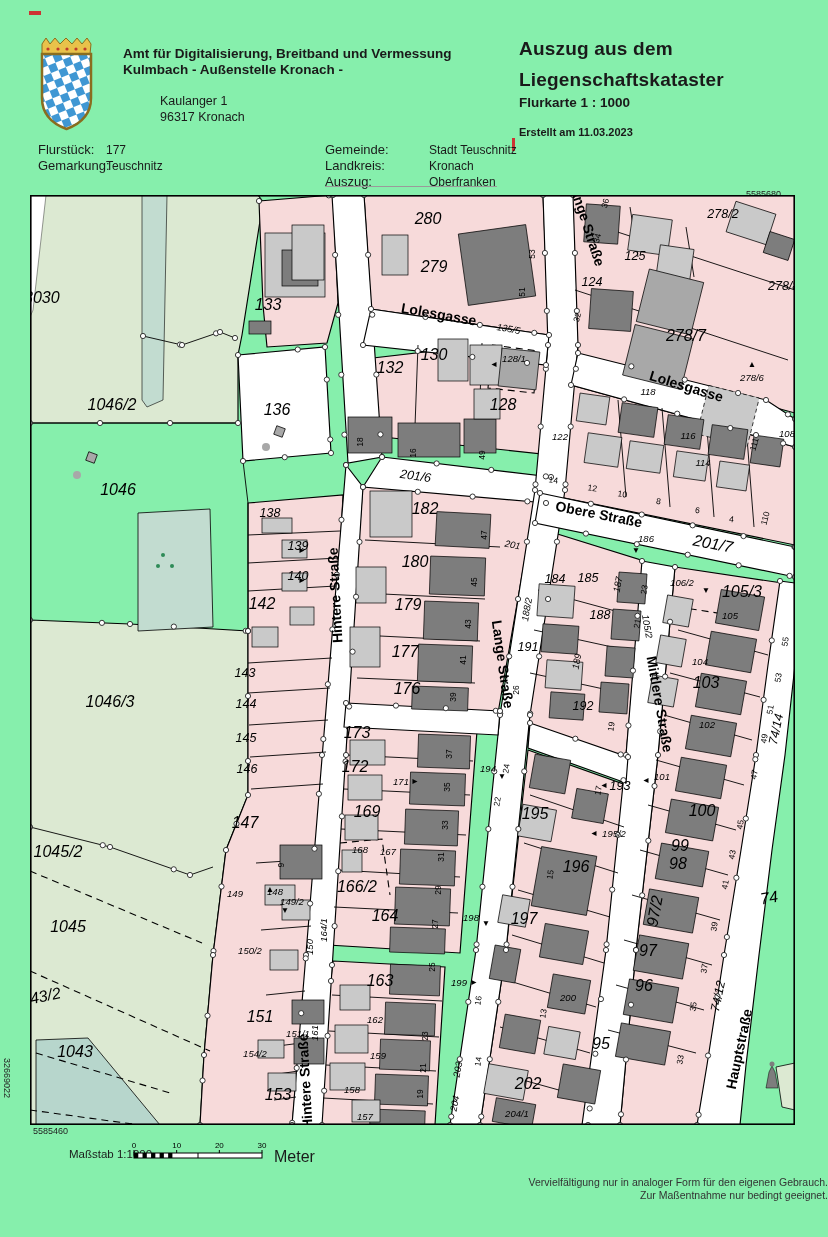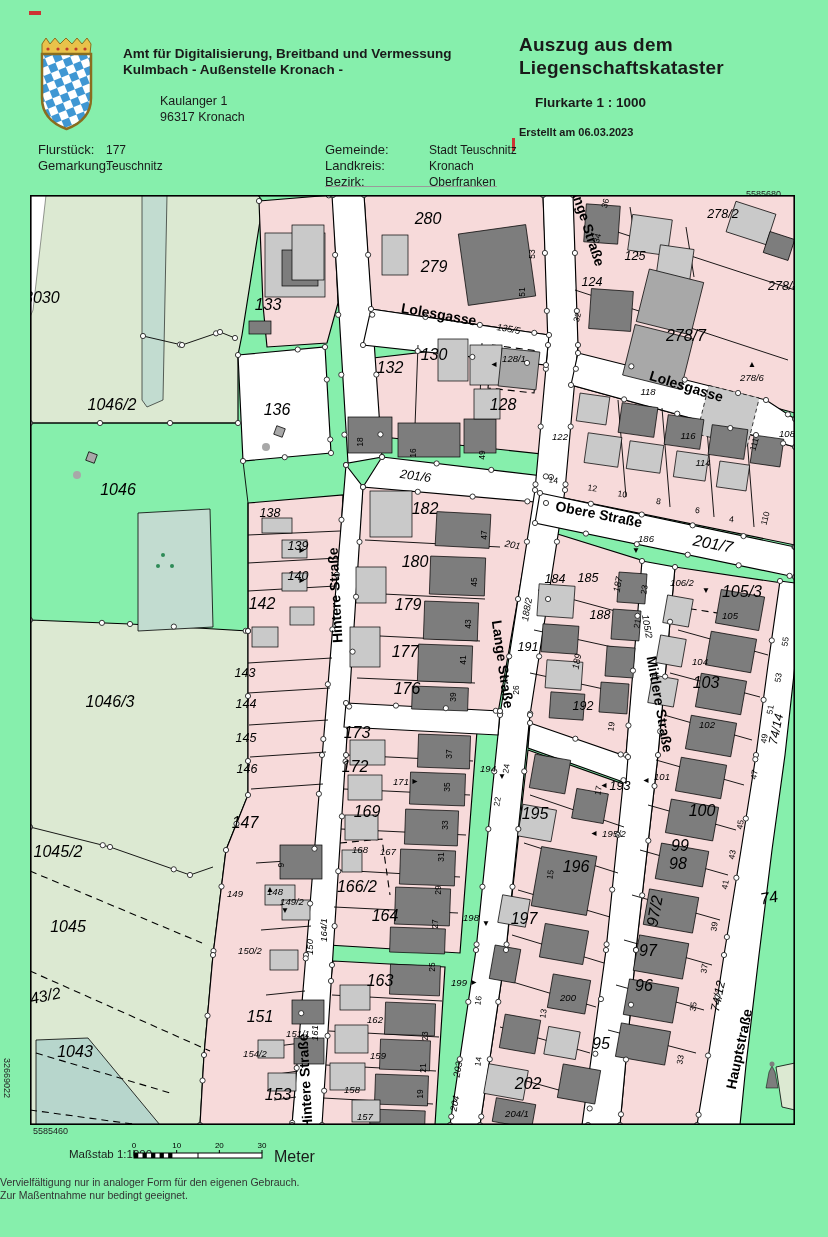--- a/index.html
+++ b/index.html
@@ -2,22 +2,22 @@
 <html><head>
 <meta charset="utf-8">
 <style>
   html,body{margin:0;padding:0;background:#fff;}
   #page{position:relative;width:828px;height:1237px;background:#86efac;overflow:hidden;
         font-family:"Liberation Sans",sans-serif;color:#1a1a1a;}
   .abs{position:absolute;}
   
   #office-name{left:123px;top:46px;font-size:13.5px;font-weight:bold;line-height:16px;white-space:pre-line;}
   #office-addr{left:123px;top:93px;font-size:12.5px;line-height:16px;white-space:pre-line;margin-left:37px;}
-  #doc-title{left:519px;top:33px;font-size:19px;font-weight:bold;line-height:23px;white-space:pre-line;letter-spacing:.2px;}
-  #doc-sub{left:519px;top:95px;font-size:13.5px;font-weight:bold;margin-left:16px;}
+  #doc-title{left:519px;top:33px;font-size:19px;font-weight:bold;line-height:31px;white-space:pre-line;letter-spacing:.2px;}
+  #doc-sub{left:519px;top:95px;font-size:13.5px;font-weight:bold;}
   #doc-date{left:519px;top:126px;font-size:11px;font-weight:bold;}
   .info-label{font-size:13px;line-height:16px;white-space:pre-line;}
   .info-value{font-size:12px;line-height:16px;white-space:pre-line;}
   #info-l-lab{left:38px;top:142px;} #info-l-val{left:106px;top:142px;}
   #info-r-lab{left:325px;top:142px;} #info-r-val{left:429px;top:142px;}
   #info-rule{left:325px;top:186px;width:172px;height:1px;background:#9a9a9a;}
   .cropmark{background:#cc3333;}
   #mark1{left:29px;top:11px;width:12px;height:4px;}
   #mark2{left:512px;top:138px;width:3px;height:13px;}
   
@@ -25,21 +25,21 @@
   #coord-tr{left:746px;top:189px;}
   #coord-bl{left:33px;top:1126px;}
   #coord-r{left:788px;top:196px;transform:rotate(90deg);transform-origin:left top;}
   #coord-l{left:12px;top:1058px;transform:rotate(90deg);transform-origin:left top;}
   
   #map-wrap{left:30px;top:195px;width:765px;height:930px;}
   
   #scale-label{left:38px;top:1148px;font-size:11.5px;margin-left:31px;}
   #scale-meter{left:274px;top:1148px;font-size:16px;}
   #scalebar{left:128px;top:1141px;}
-  #disclaimer{left:0;top:1176px;width:828px;text-align:left;font-size:10.5px;line-height:13px;color:#333;white-space:pre-line;}
+  #disclaimer{left:0;top:1176px;width:828px;text-align:right;font-size:10.5px;line-height:13px;color:#333;white-space:pre-line;}
   svg text{fill:#000;}
 </style>
 </head>
 <body>
 <div id="page">
 
 <div class="abs cropmark" id="mark1"></div>
 <div class="abs cropmark" id="mark2"></div>
 
 <div class="abs" style="left:36px;top:36px;width:60px;height:96px;">
@@ -60,29 +60,29 @@
     <path d="M6 18 H55 V62 Q55 84 30.5 93 Q6 84 6 62 Z" fill="url(#loz)" stroke="#8a6d1f" stroke-width="2.5"></path>
   </svg>
 </div>
 <div class="abs" id="office-name">Amt für Digitalisierung, Breitband und Vermessung
 Kulmbach - Außenstelle Kronach -</div>
 <div class="abs" id="office-addr">Kaulanger 1
 96317 Kronach</div>
 <div class="abs" id="doc-title">Auszug aus dem
 Liegenschaftskataster</div>
 <div class="abs" id="doc-sub">Flurkarte 1 : 1000</div>
-<div class="abs" id="doc-date">Erstellt am 06.03.2023</div>
+<div class="abs" id="doc-date">Erstellt am 11.03.2023</div>
 
 <div class="abs info-label" id="info-l-lab">Flurstück:
 Gemarkung:</div>
 <div class="abs info-value" id="info-l-val">177
 Teuschnitz</div>
 <div class="abs info-label" id="info-r-lab">Gemeinde:
 Landkreis:
-Bezirk:</div>
+Auszug:</div>
 <div class="abs info-value" id="info-r-val">Stadt Teuschnitz
 Kronach
 Oberfranken</div>
 <div class="abs" id="info-rule"></div>
 
 <div class="abs coord" id="coord-tr">5585680</div>
 <div class="abs coord" id="coord-r">32669002</div>
 <div class="abs coord" id="coord-bl">5585460</div>
 <div class="abs coord" id="coord-l">32669022</div>
 

